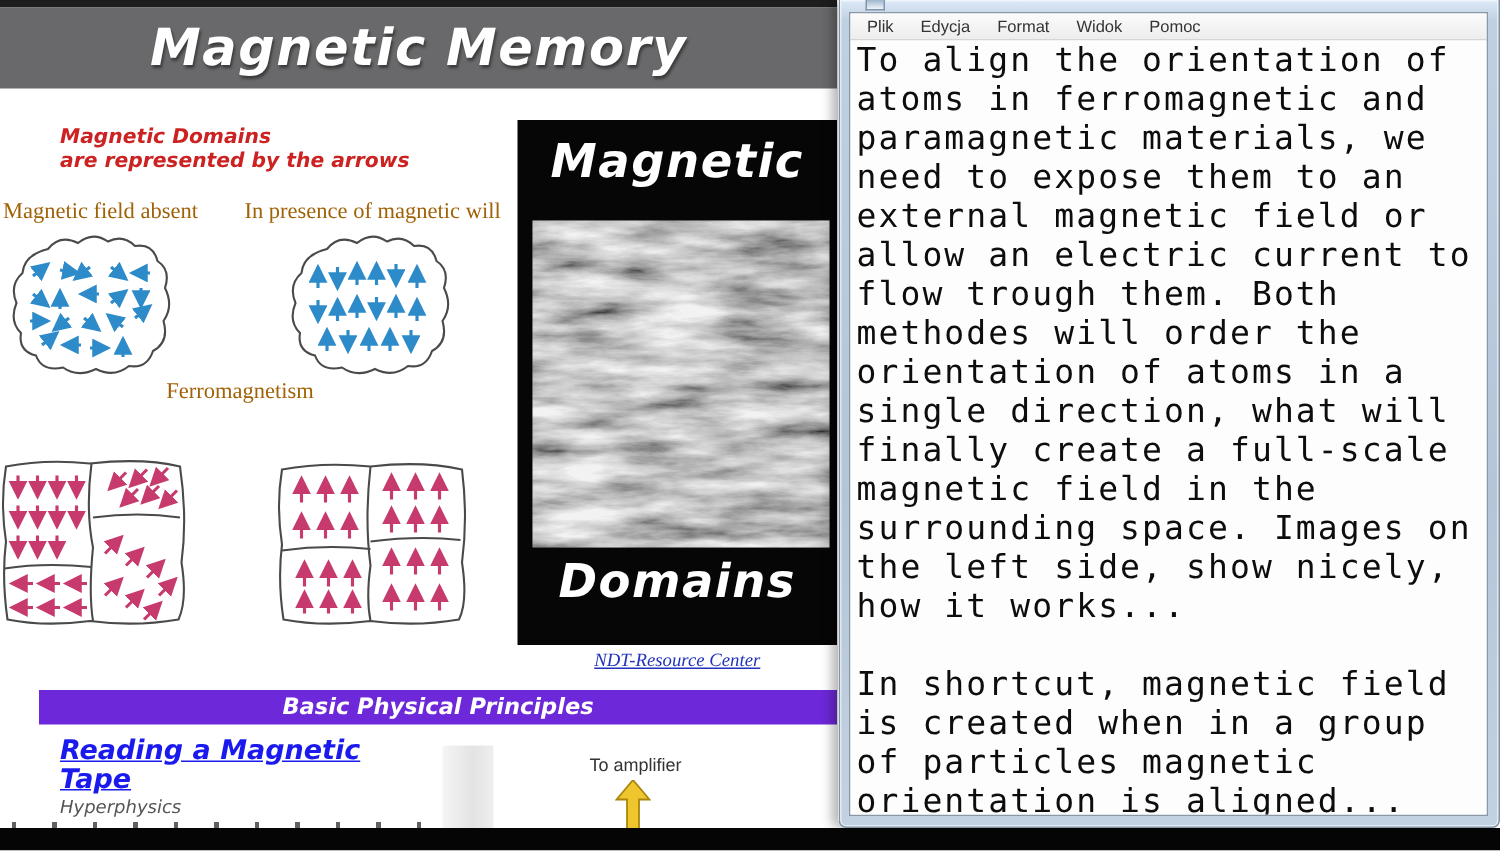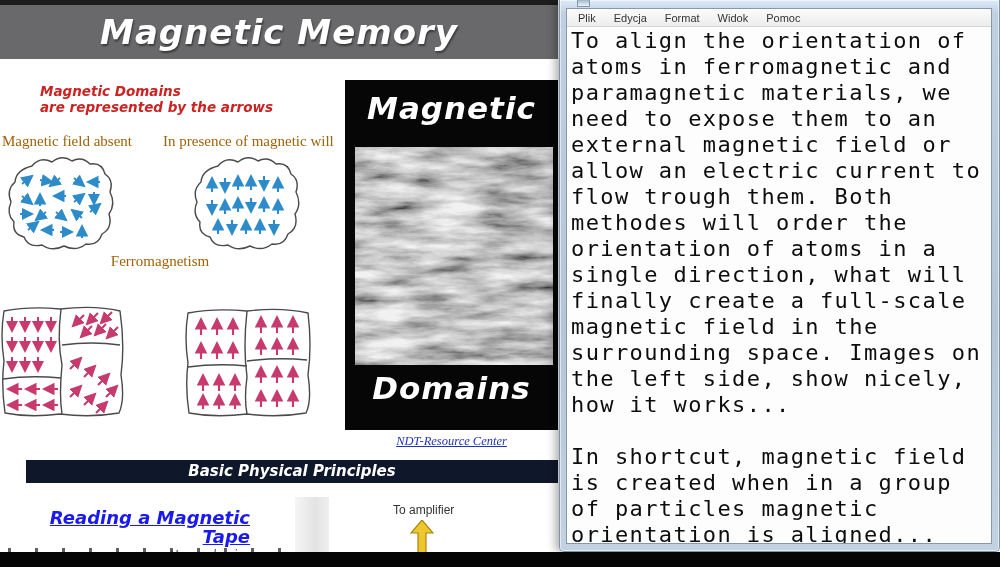--- a/index.html
+++ b/index.html
@@ -26,25 +26,25 @@
   
   .black-box { position:absolute; left:345px; top:80px; width:213px; height:350px; background:#060606; overflow:hidden; }
   .black-box .cap { color:#fff; font:bold italic 31px/1 "DejaVu Sans", sans-serif; text-align:center;
                     position:absolute; width:100%; letter-spacing:1px; }
   .cap-top { top:13px; }
   .cap-bottom { top:293px; }
   .texture { position:absolute; left:10px; top:67px; width:198px; height:218px; }
   .ndt-row { position:absolute; left:345px; top:431px; width:213px; text-align:center; }
   .ndt-link { color:#2233bb; font:italic 12.5px/1 "Liberation Serif", serif; text-decoration:underline; cursor:pointer; }
 
-  .section-bar { position:absolute; left:26px; top:460px; width:532px; height:23px; background:#0f172a;
+  .section-bar { position:absolute; left:26px; top:460px; width:532px; height:23px; background:#6d28d9;
                  display:flex; align-items:center; justify-content:center; }
   .section-bar .t { color:#fff; font:bold italic 15px/1 "DejaVu Sans", sans-serif; }
 
-  .reading-block { position:absolute; left:40px; top:509px; width:210px; text-align:right; }
+  .reading-block { position:absolute; left:40px; top:492px; width:210px; text-align:left; }
   .reading-link { color:#1a1aee; font:bold italic 18px/1 "DejaVu Sans", sans-serif; text-decoration:underline; cursor:pointer; }
   .reading-sub { color:#555; font:italic 12px/1.4 "DejaVu Sans", sans-serif; }
 
   .faded-block { position:absolute; left:295px; top:497px; width:34px; height:57px;
                  background:linear-gradient(90deg,#f5f5f5,#e3e3e3 60%,#efefef); }
   .amp-label { position:absolute; left:393px; top:504px; font:12px/1 "Liberation Sans", sans-serif; color:#333; }
   .amp-arrow { position:absolute; left:410px; top:520px; }
 
   .frag-strip { position:absolute; left:8px; top:548px; width:285px; height:5px; opacity:.8;
                 background:repeating-linear-gradient(90deg,#3a3a3a 0 3px,transparent 3px 27px); }

